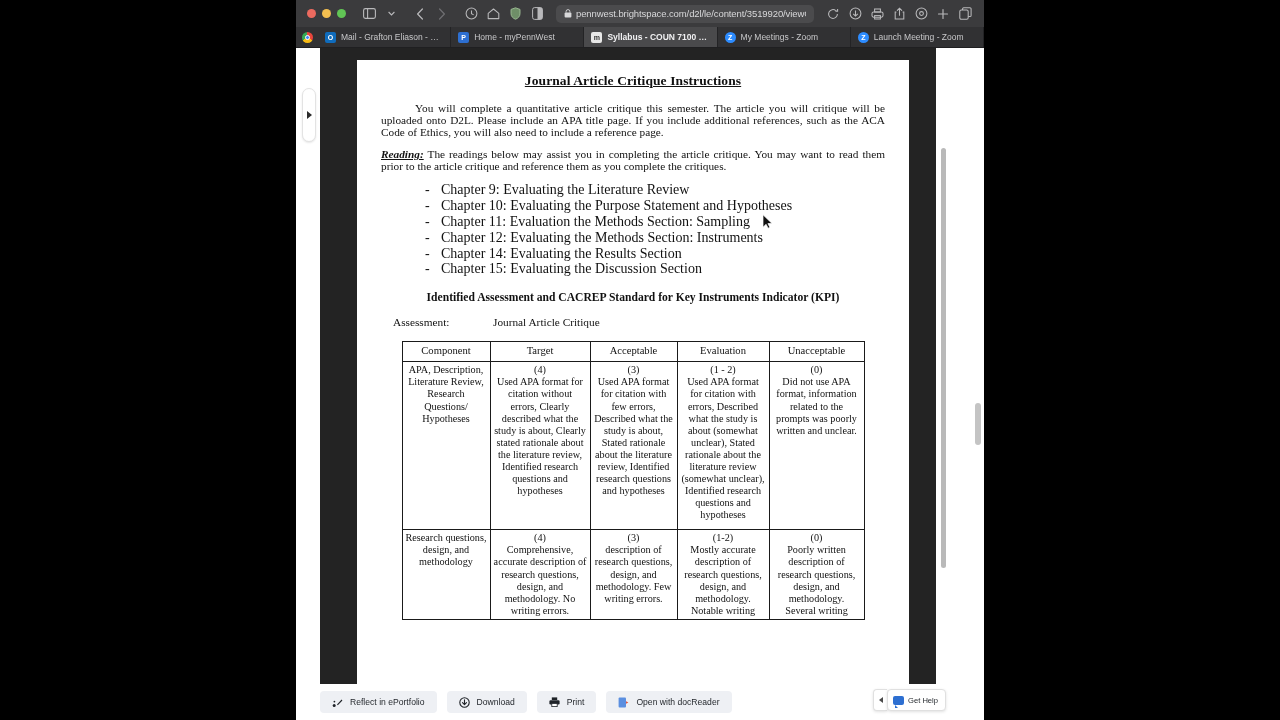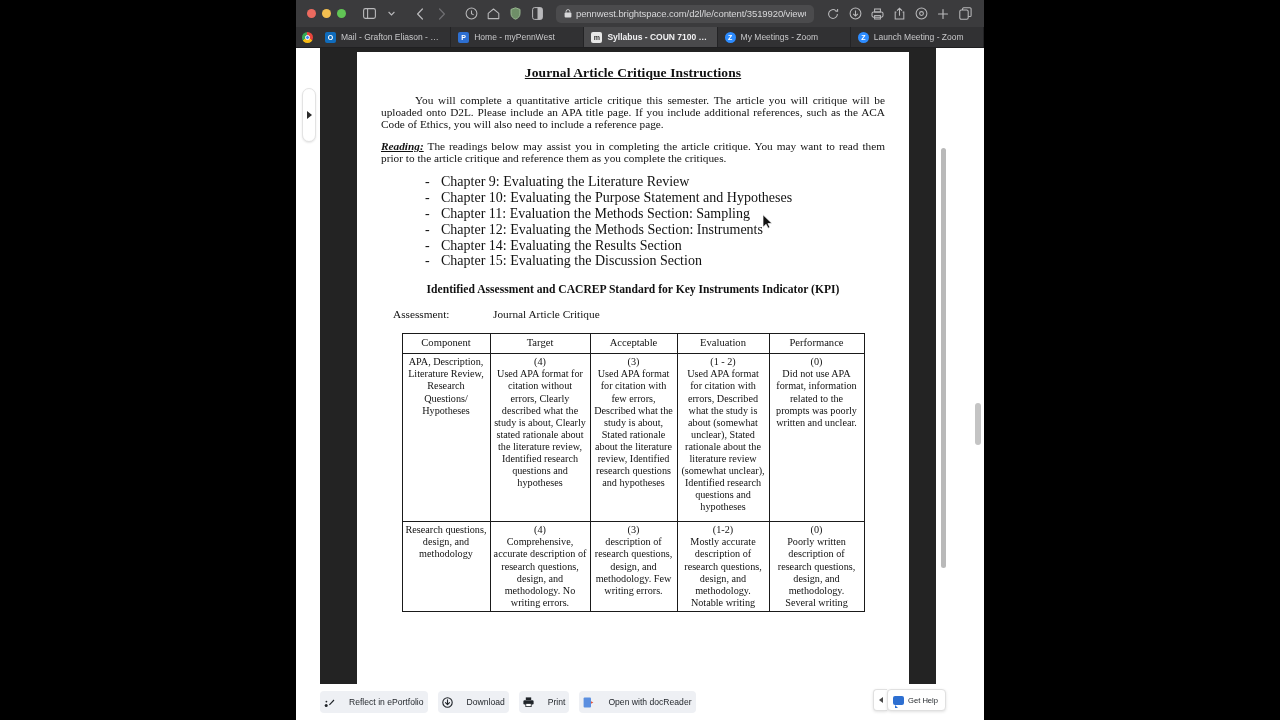--- a/index.html
+++ b/index.html
@@ -158,21 +158,21 @@
   
   .doc-backdrop {
     position:absolute;
     left: 24px; top: 0;
     width: 616px; height: 636px;
     background: #232323;
   }
   
   .doc-page {
     position:absolute;
-    left: 61px; top: 4px;
+    left: 61px; top: 12px;
     width: 552px; height: 636px;
     background:#ffffff;
     overflow:hidden;
     font-family:"Liberation Serif", serif;
     color:#111;
   }
 
   .doc-inner { padding: 8px 20px 0 20px; }
 
   .doc-title {
@@ -277,22 +277,22 @@
     align-items:center;
     gap: 10px;
     padding-left: 24px;
   }
   .act-btn {
     height: 22px;
     background:#eef0f4;
     border-radius: 4px;
     display:flex;
     align-items:center;
-    gap:14px;
-    padding: 0 4px;
+    gap:7px;
+    padding: 0 12px;
     font-size: 8.6px;
     color:#1f2328;
     white-space:nowrap;
     font-family:"Liberation Sans", sans-serif;
   }
   .act-btn .ic { display:flex;align-items:center;justify-content:center;width:11px;height:11px;flex:0 0 auto;}
 
   
   .gethelp-wrap {
     position:absolute;
@@ -533,21 +533,21 @@
             <div class="std-text">Journal Article Critique</div>
           </div>
 
           <table class="rubric">
             <thead>
               <tr>
                 <th class="col-c">Component</th>
                 <th class="col-t">Target</th>
                 <th class="col-a">Acceptable</th>
                 <th class="col-d">Evaluation</th>
-                <th class="col-u">Performance</th>
+                <th class="col-u">Unacceptable</th>
               </tr>
             </thead>
             <tbody>
               <tr>
                 <td class="tall-1">APA, Description, Literature Review, Research Questions/ Hypotheses</td>
                 <td class="tall-1"><span>(4)</span><br><span>Used APA format for citation without errors, Clearly described what the study is about, Clearly stated rationale about the literature review, Identified research questions and hypotheses</span></td>
                 <td class="tall-1"><span>(3)</span><br><span>Used APA format for citation with few errors, Described what the study is about, Stated rationale about the literature review, Identified research questions and hypotheses</span></td>
                 <td class="tall-1"><span>(1 - 2)</span><br><span>Used APA format for citation with errors, Described what the study is about (somewhat unclear), Stated rationale about the literature review (somewhat unclear), Identified research questions and hypotheses</span></td>
                 <td class="tall-1"><span>(0)</span><br><span>Did not use APA format, information related to the prompts was poorly written and unclear.</span></td>
               </tr>

